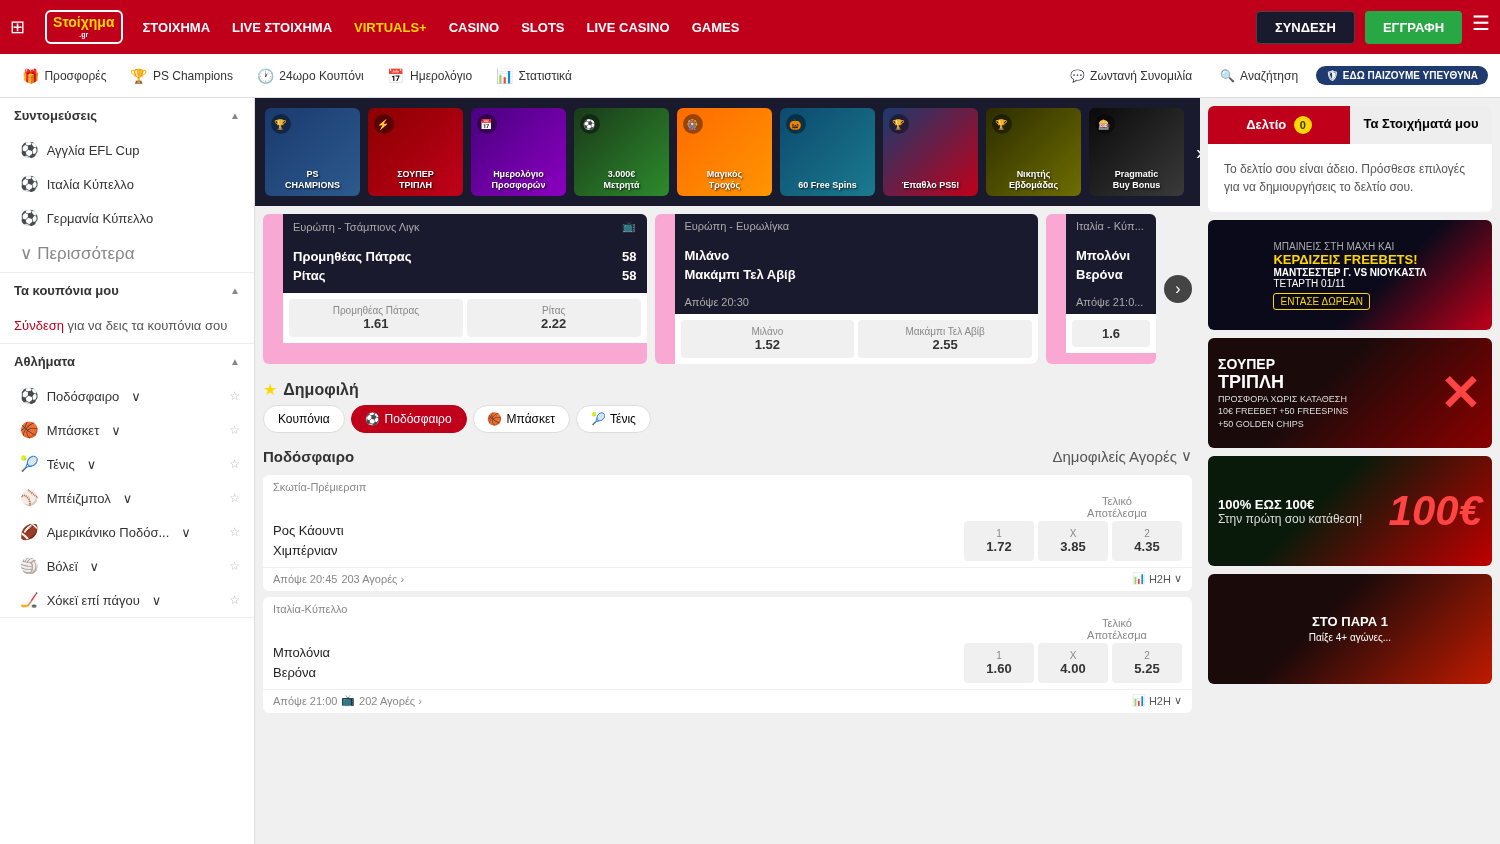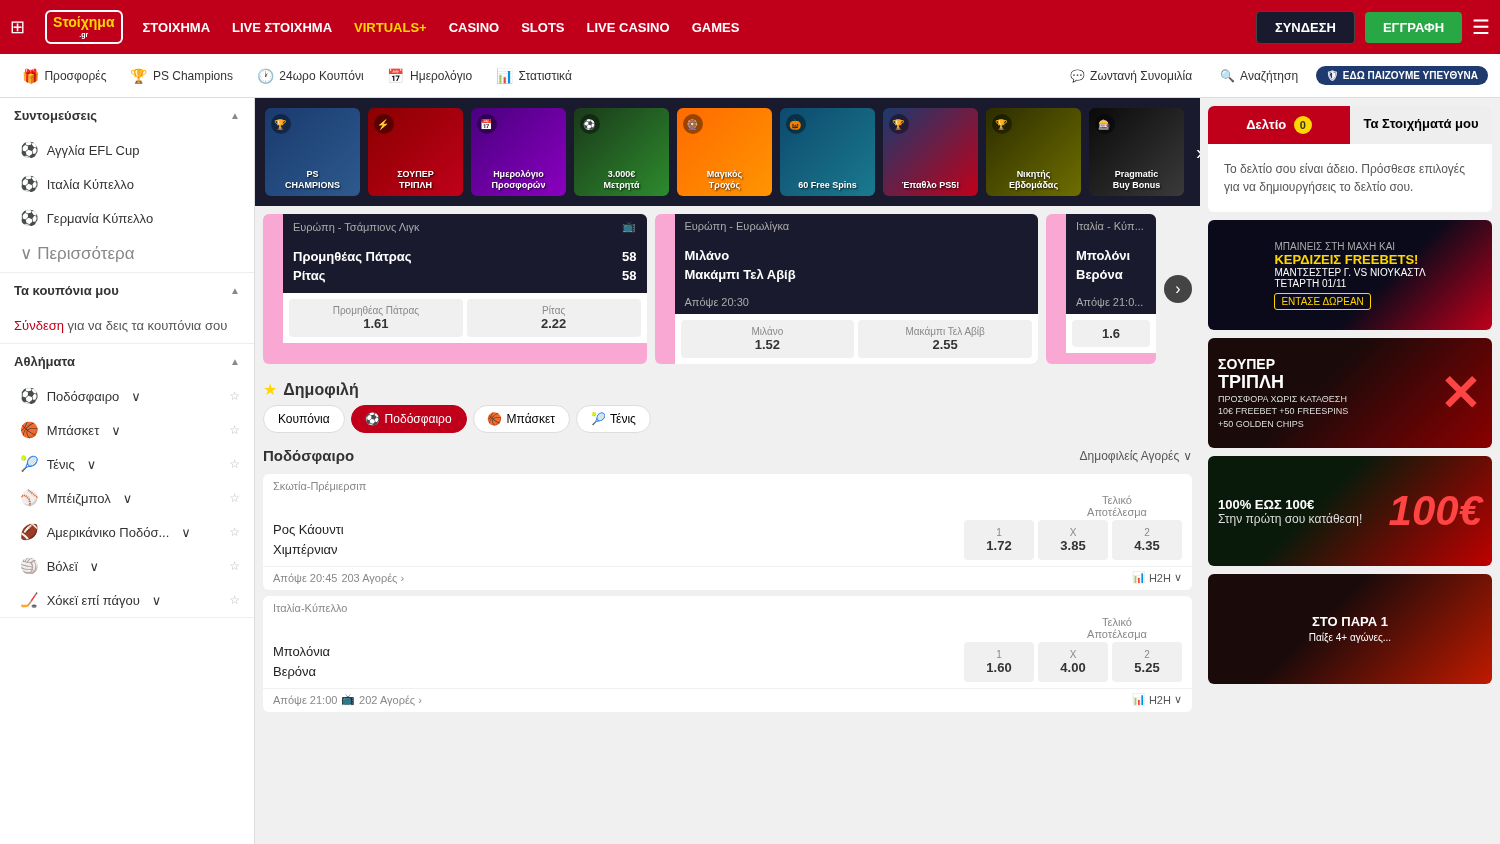--- a/index.html
+++ b/index.html
@@ -47,21 +47,20 @@
       color: white;
       text-decoration: none;
       font-weight: bold;
       font-size: 13px;
       cursor: pointer;
       white-space: nowrap;
     }
     .virtuals-plus { color: #ffd700; }
     .nav-right {
       display: flex;
-      align-items: center;
       gap: 10px;
     }
     .btn-login {
       background: #1a1a2e;
       color: white;
       border: 1px solid #444;
       padding: 8px 18px;
       border-radius: 4px;
       cursor: pointer;
       font-weight: bold;
@@ -381,21 +380,21 @@
     }
     .sport-section-name {
       font-size: 15px;
       font-weight: bold;
       color: #333;
     }
     .popular-markets-btn {
       display: flex;
       align-items: center;
       gap: 4px;
-      font-size: 12px;
+      font-size: 15px;
       color: #555;
       cursor: pointer;
     }
     .match-row {
       background: white;
       border-radius: 6px;
       margin-bottom: 6px;
       overflow: hidden;
     }
     .match-row-league {
@@ -954,21 +953,21 @@
       <div class="betslip-empty">
         <span>Το δελτίο σου είναι άδειο. Πρόσθεσε επιλογές για να δημιουργήσεις το δελτίο σου.</span>
       </div>
     </div>
 
     <div class="promo-banner pb1">
       <div class="promo-banner-inner">
         <div>
           <div style="color:#aaa;font-size:10px;">ΜΠΑΙΝΕΙΣ ΣΤΗ ΜΑΧΗ ΚΑΙ</div>
           <div style="color:#ffd700;font-size:13px;font-weight:bold;">ΚΕΡΔΙΖΕΙΣ FREEBETS!</div>
-          <div style="color:white;font-size:10px;">ΜΑΝΤΣΕΣΤΕΡ Γ. VS ΝΙΟΥΚΑΣΤΛ</div>
+          <div style="color:white;font-size:10px;font-weight:bold;">ΜΑΝΤΣΕΣΤΕΡ Γ. VS ΝΙΟΥΚΑΣΤΛ</div>
           <div style="color:white;font-size:10px;">ΤΕΤΑΡΤΗ 01/11</div>
           <div style="color:#ffd700;font-size:10px;margin-top:4px;border:1px solid #ffd700;display:inline-block;padding:2px 6px;border-radius:3px;">ΕΝΤΑΣΕ ΔΩΡΕΑΝ</div>
         </div>
       </div>
     </div>
 
     <div class="promo-banner pb2">
       <div class="promo-banner-inner">
         <div style="display:flex;align-items:center;gap:8px;width:100%;">
           <div style="flex:1;">

